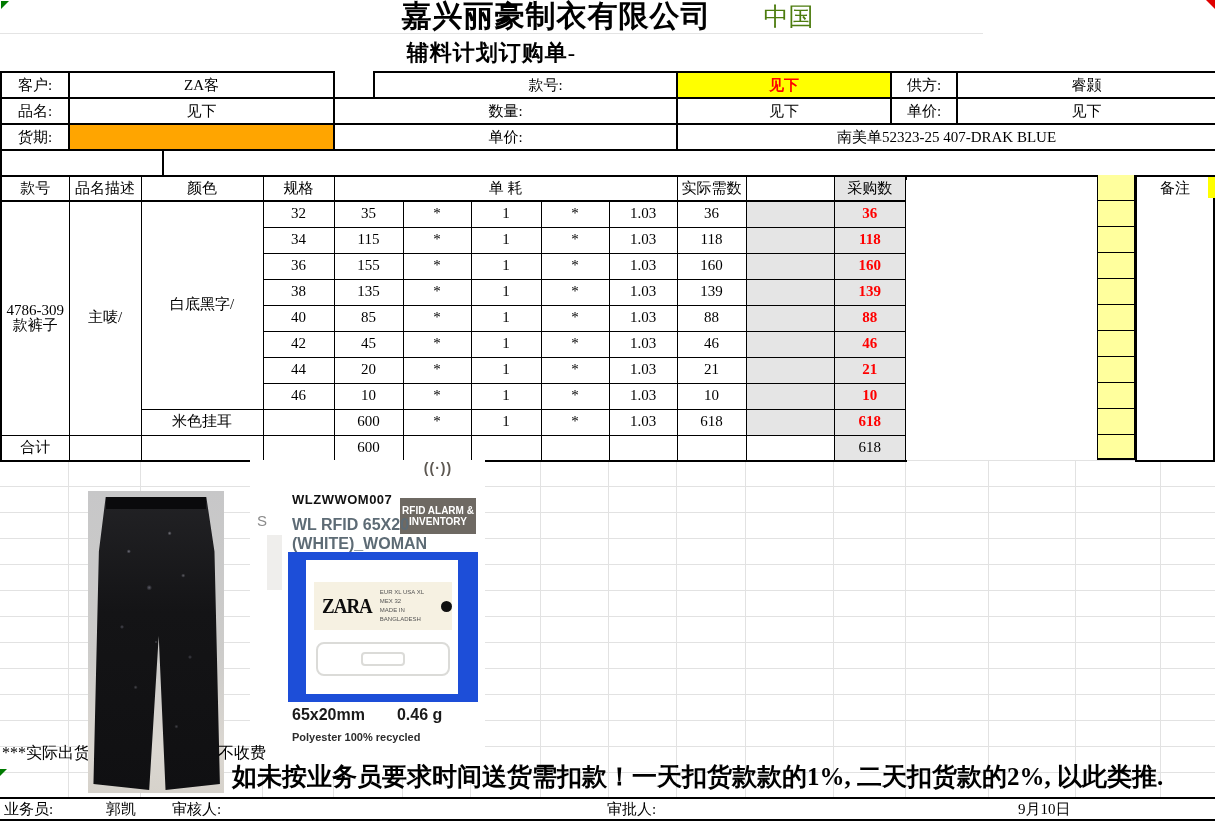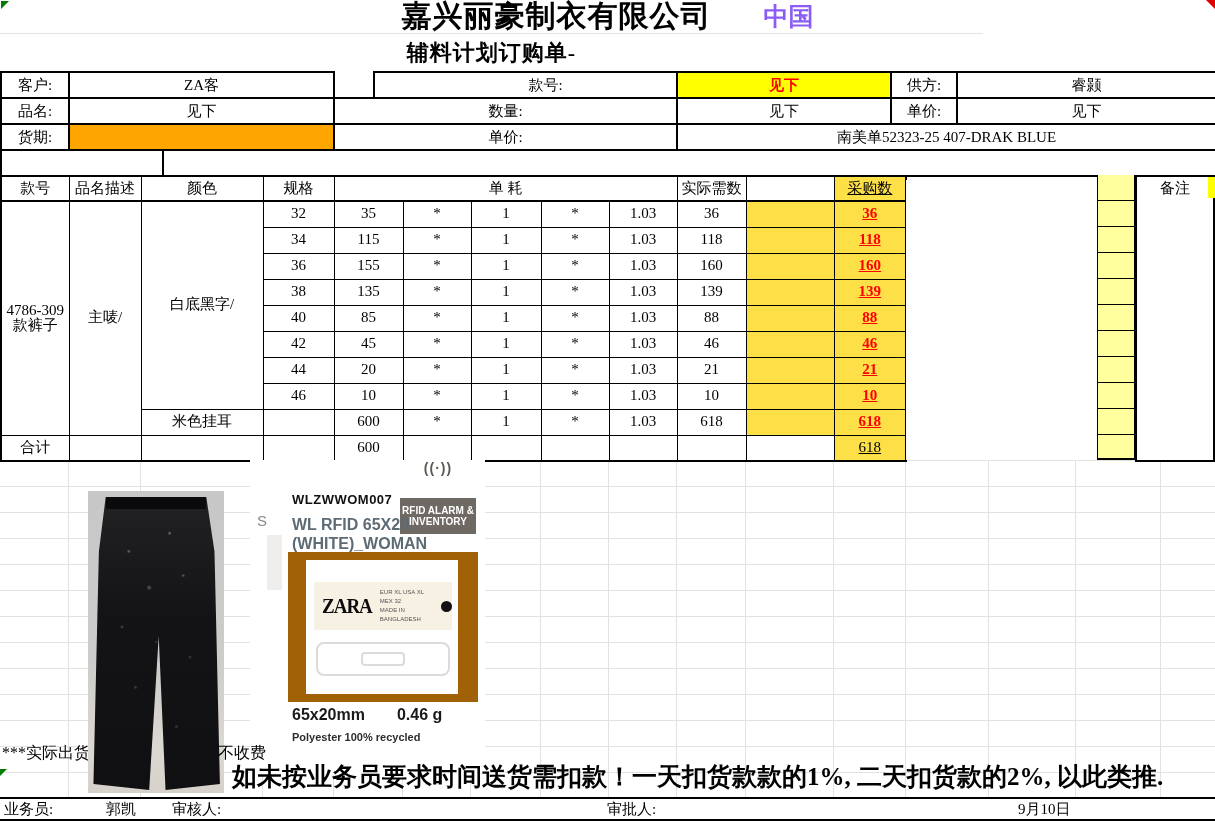--- a/index.html
+++ b/index.html
@@ -5,34 +5,34 @@
   html,body{margin:0;padding:0;background:#fff;}
   .sheet{position:relative;width:1215px;height:821px;background:#fff;overflow:hidden;
          font-family:"Liberation Serif","DejaVu Serif",serif;color:#000;}
   
   .tri-green{position:absolute;left:1px;top:1px;width:0;height:0;border-left:8px solid #007a00;border-bottom:8px solid transparent;z-index:9;}
   .tri-red{position:absolute;right:0;top:0;width:0;height:0;border-right:9px solid #e00000;border-bottom:9px solid transparent;z-index:9;}
   .tri-green-bottom{position:absolute;left:0;top:769px;width:0;height:0;border-left:7px solid #007a00;border-bottom:7px solid transparent;z-index:9;}
   
   .title-row{position:absolute;left:0;top:0;width:1215px;height:33px;display:flex;align-items:center;justify-content:center;gap:52px;}
   .company{font-size:30px;font-weight:bold;letter-spacing:1px;}
-  .country{font-size:25px;font-weight:bold;color:#8b5cf6;}
+  .country{font-size:25px;font-weight:normal;color:#4d7c0f;}
   .subtitle-row{position:absolute;left:0;top:33px;width:983px;height:38px;display:flex;align-items:center;justify-content:center;border-top:1px solid #e4e4e4;}
   .subtitle{font-size:22px;font-weight:bold;letter-spacing:1px;}
   
   .hc{position:absolute;box-sizing:border-box;border:2px solid #000;display:flex;align-items:center;justify-content:center;font-size:15px;background:#fff;}
   .hc.orange{background:#ffa500;}
   .hc.vyellow{background:#ffff00;color:#f00;font-weight:bold;}
   
   table.main{position:absolute;left:0;top:175px;width:905px;border-collapse:collapse;table-layout:fixed;border:2px solid #000;z-index:2;}
   table.main td{border:1px solid #000;text-align:center;vertical-align:middle;font-size:15px;padding:0;line-height:1.05;overflow:hidden;}
   table.main tr{height:26px;}
   table.main tr.thead{height:25px;}
   table.main tr.thead td{border-bottom:2px solid #000;}
-  .pale{background:#fde047;text-decoration:underline;}
+  .pale{background:#e5e5e5;}
   .red{color:#f00;font-weight:bold;}
   .prewrap{white-space:pre-line;}
   
   .strip{position:absolute;left:1097px;top:175px;width:38px;height:285px;box-sizing:border-box;background-color:#ffff9d;
          border-left:1px solid #000;border-right:1px solid #000;border-bottom:2px solid #000;
          background-image:repeating-linear-gradient(to bottom,transparent 0 25px,#000 25px 26px);z-index:2;}
   .remark-h{position:absolute;left:1135px;top:175px;width:80px;height:27px;box-sizing:border-box;border:2px solid #000;
             display:flex;align-items:center;justify-content:center;font-size:15px;background:#fff;z-index:2;}
   .remark-body{position:absolute;left:1135px;top:200px;width:80px;height:262px;box-sizing:border-box;
                border-left:2px solid #000;border-right:2px solid #000;border-bottom:2px solid #000;background:#fff;z-index:2;}
@@ -66,21 +66,21 @@
   
   .rfid-wrap{position:absolute;left:250px;top:460px;width:235px;height:315px;z-index:6;background:#fff;
              font-family:"Liberation Sans","DejaVu Sans",sans-serif;}
   .stray-s{position:absolute;left:7px;top:52px;font-size:15px;color:#8a8a8a;}
   .gray-sliver{position:absolute;left:17px;top:75px;width:15px;height:55px;background:#efeeec;}
   .rfid-code{position:absolute;left:42px;top:32px;font-size:13px;font-weight:bold;color:#111;letter-spacing:.5px;}
   .rfid-signal{position:absolute;left:150px;top:0px;width:76px;text-align:center;font-size:14px;font-weight:bold;color:#5d5852;letter-spacing:1px;}
   .rfid-badge{position:absolute;left:150px;top:22px;width:76px;height:36px;background:#6e6963;color:#fff;
               display:flex;flex-direction:column;align-items:center;justify-content:center;font-size:10px;font-weight:bold;line-height:1.15;text-align:center;margin-top:16px;}
   .rfid-title{position:absolute;left:42px;top:55px;font-size:16px;font-weight:bold;color:#5d6b75;line-height:1.2;}
-  .rfid-card{position:absolute;left:38px;top:92px;width:190px;height:150px;background:#a16207;}
+  .rfid-card{position:absolute;left:38px;top:92px;width:190px;height:150px;background:#1d4ed8;}
   .rfid-inner{position:absolute;left:18px;top:8px;width:152px;height:134px;background:#fff;}
   .zara-tag{position:absolute;left:26px;top:30px;width:138px;height:48px;background:#f6f1e2;display:flex;align-items:center;}
   .zara-logo{font-family:"Liberation Serif",serif;font-size:19px;font-weight:bold;letter-spacing:-1px;transform:scaleY(1.15);margin-left:8px;color:#0c0c0c;}
   .zara-sizes{margin-left:8px;font-size:6px;color:#555;line-height:1.5;}
   .zara-dot{width:11px;height:11px;border-radius:50%;background:#111;margin-left:4px;flex:none;}
   .rfid-ant{position:absolute;left:28px;top:90px;width:134px;height:34px;box-sizing:border-box;border:2px solid #dbdbd8;border-radius:8px;display:flex;align-items:center;justify-content:center;}
   .rfid-ant-core{width:44px;height:14px;box-sizing:border-box;border:2px solid #dbdbd8;border-radius:4px;}
   .rfid-dims{position:absolute;left:42px;top:246px;font-size:16px;font-weight:bold;color:#1a1a1a;display:flex;gap:32px;}
   .rfid-mat{position:absolute;left:42px;top:271px;font-size:11px;font-weight:bold;color:#2c2c2c;}
   

